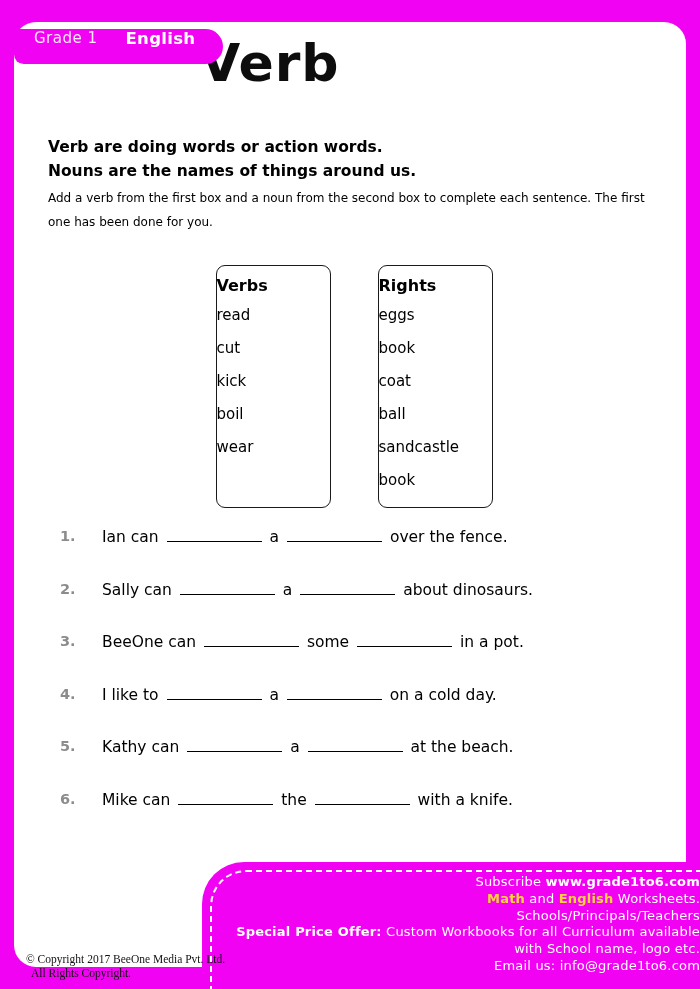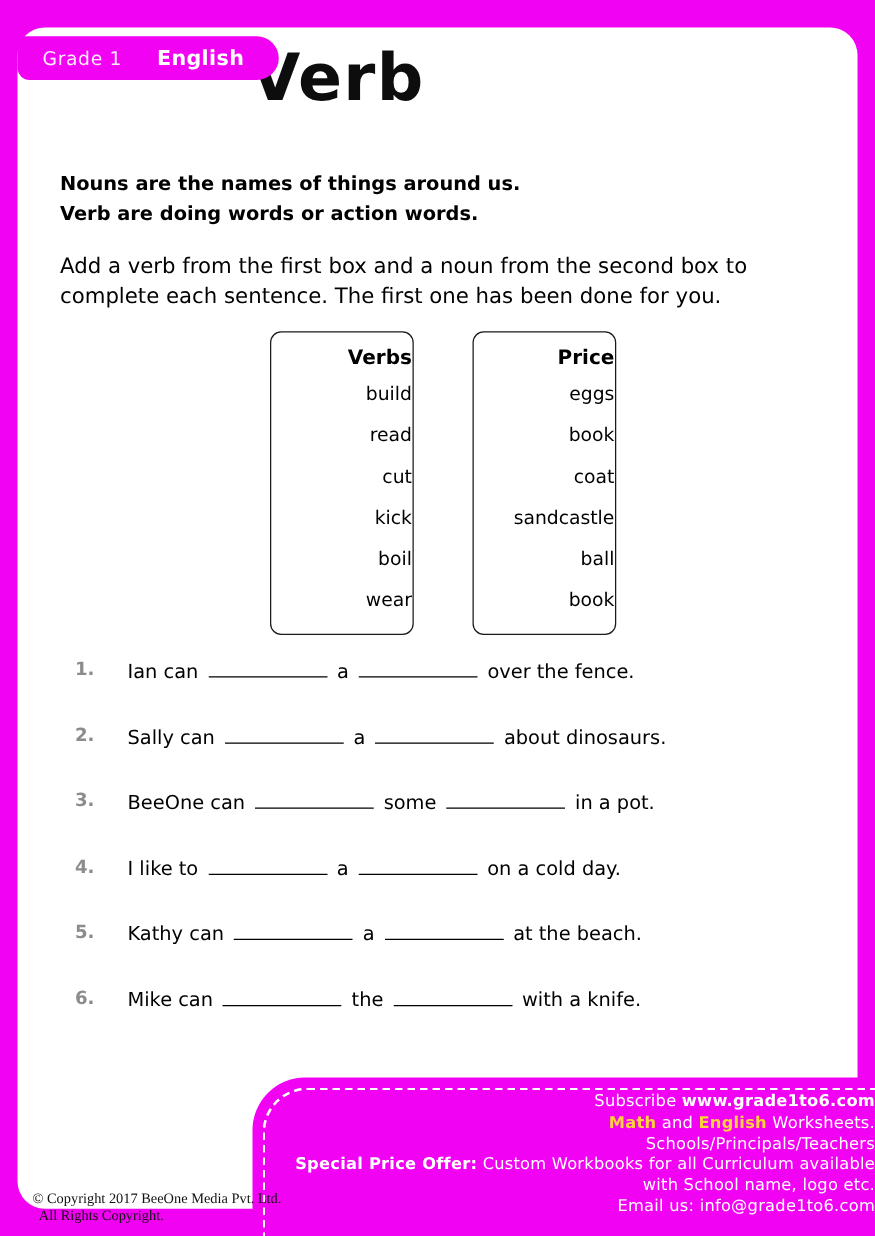--- a/index.html
+++ b/index.html
@@ -27,21 +27,21 @@
   }
   
   .badge {
     position: absolute;
     left: 14px;
     top: 29px;
     height: 35px;
     background: #F202F2;
     border-radius: 0 18px 18px 10px;
     display: flex;
-    align-items: center;
+    align-items: flex-start;
     padding: 0 28px 0 20px;
     gap: 28px;
     z-index: 3;
   }
   .badge .grade {
     color: #FDEBFD;
     font-size: 15px;
     letter-spacing: 0.5px;
   }
   .badge .subject {
@@ -67,42 +67,42 @@
     left: 48px;
     top: 136px;
     font-size: 15.5px;
     font-weight: bold;
     line-height: 23.5px;
     z-index: 2;
   }
   .instruction {
     position: absolute;
     left: 48px;
-    top: 202px;
+    top: 187px;
     width: 600px;
-    font-size: 17px;
+    font-size: 12px;
     line-height: 23.5px;
     z-index: 2;
   }
   .boxes {
     position: absolute;
     left: 8px;
     right: 0;
     top: 265px;
     display: flex;
     justify-content: center;
     gap: 47px;
     z-index: 2;
   }
   .wordbox {
     width: 113px;
     border: 1.6px solid #1a1a1a;
     border-radius: 9px;
     background: #fff;
-    text-align: right;
+    text-align: left;
     padding: 7px 0 10px;
   }
   .wordbox .box-title {
     font-weight: bold;
     font-size: 16px;
     line-height: 26px;
   }
   .wordbox .word {
     font-size: 15px;
     line-height: 33px;
@@ -192,43 +192,42 @@
 <div class="page"></div>
 
 <div class="badge">
   <span class="grade">Grade 1</span>
   <span class="subject">English</span>
 </div>
 
 <div class="title">Verb</div>
 
 <div class="intro">
+  <div>Verb are doing words or action words.</div>
   <div>Nouns are the names of things around us.</div>
-  <div>Verb are doing words or action words.</div>
 </div>
 
 <div class="instruction">Add a verb from the first box and a noun from the second box to complete each sentence. The first one has been done for you.</div>
 
 <div class="boxes">
   <div class="wordbox">
     <div class="box-title">Verbs</div>
-    <div class="word">build</div>
     <div class="word">read</div>
     <div class="word">cut</div>
     <div class="word">kick</div>
     <div class="word">boil</div>
     <div class="word">wear</div>
   </div>
   <div class="wordbox">
-    <div class="box-title">Price</div>
+    <div class="box-title">Rights</div>
     <div class="word">eggs</div>
     <div class="word">book</div>
     <div class="word">coat</div>
+    <div class="word">ball</div>
     <div class="word">sandcastle</div>
-    <div class="word">ball</div>
     <div class="word">book</div>
   </div>
 </div>
 
 <div class="sentences">
   <div class="srow">
     <span class="snum">1.</span>
     <span class="stext"><span>Ian can</span> <span class="blank"></span> <span>a</span> <span class="blank"></span> <span>over the fence.</span></span>
   </div>
   <div class="srow">

